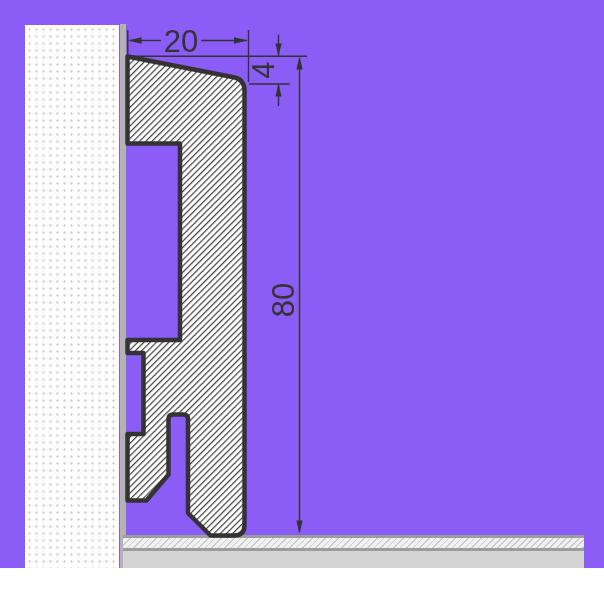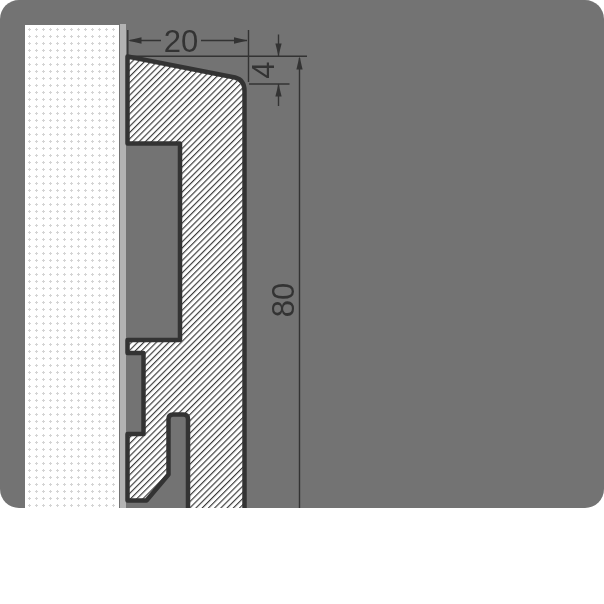--- a/index.html
+++ b/index.html
@@ -1,19 +1,18 @@
 <!DOCTYPE html>
 <html><head>
 <meta charset="utf-8">
 <style>
   html,body{margin:0;padding:0;background:#ffffff;}
   #stage{
-    position:relative;width:604px;height:508px;background:#737373;overflow:hidden;
+    position:relative;width:604px;height:568px;background:#8b5cf6;overflow:hidden;
     font-family:"Liberation Sans", sans-serif;
-    border-radius:19px;
   }
   
   #wall-texture{
     position:absolute;left:25px;top:25px;width:94px;height:557px;
     background-color:#ffffff;
     background-image:radial-gradient(circle,#d4d4d4 1.15px,transparent 1.3px);
     background-size:7px 7px;background-position:1px 1px;
   }
   
   #wall-strip{

